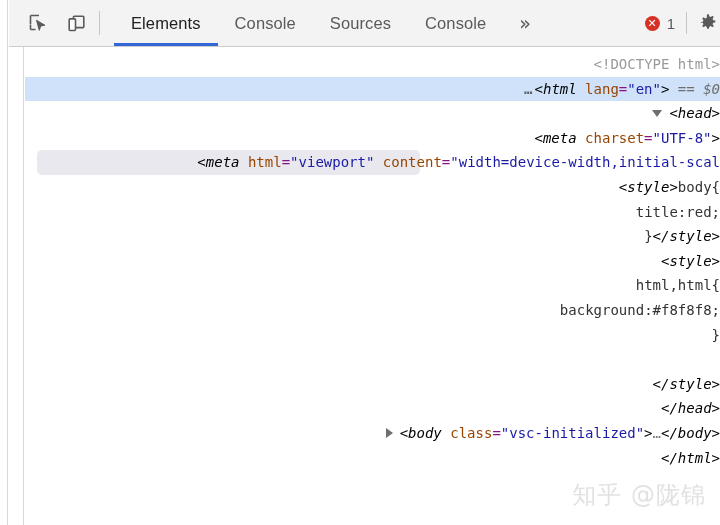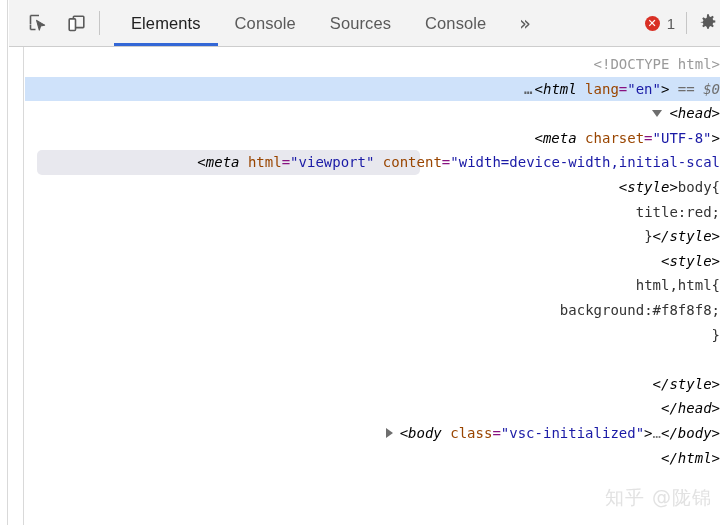--- a/index.html
+++ b/index.html
@@ -242,24 +242,24 @@
   .punct   { color: #881280; }
   .text    { color: #333333; }
   .css     { color: #333333; }
   .eq0     { color: #6e6e6e; }
   .dollar  { color: #6e6e6e; font-style: italic; }
   .dots    { color: #7a7a7a; }
 
   
   .watermark {
     position: absolute;
-    right: 8px;
+    right: 14px;
     bottom: 14px;
     font-family: "DejaVu Sans", sans-serif;
-    font-size: 19px;
+    font-size: 24px;
     color: #e2e2e2;
     letter-spacing: 1px;
     z-index: 5;
     user-select: none;
   }
 </style>
 </head>
 <body>
 
 <div id="devtools">

